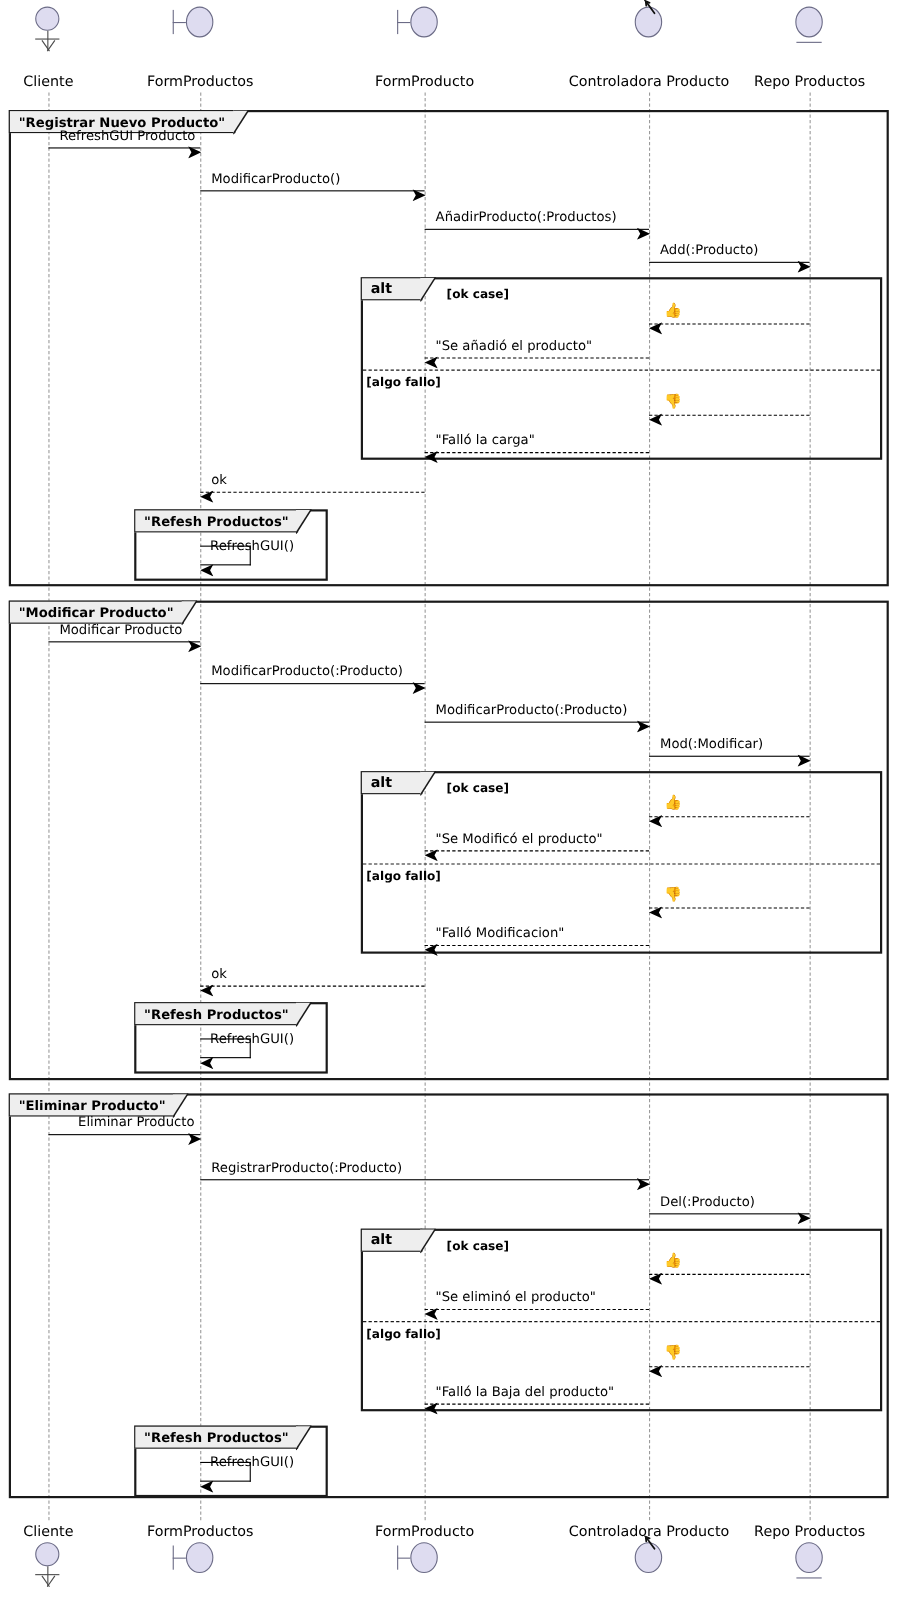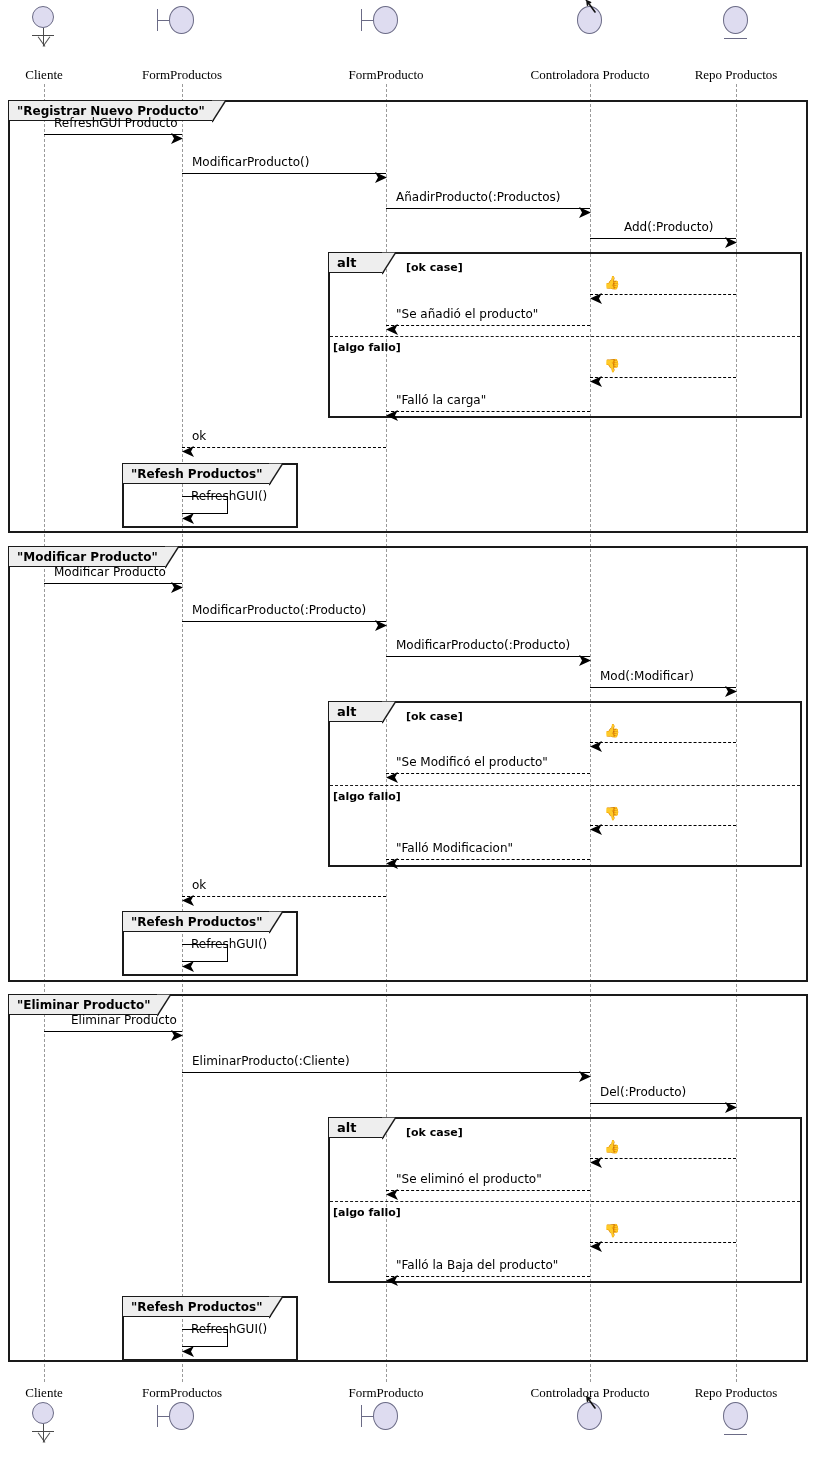--- a/index.html
+++ b/index.html
@@ -2,21 +2,21 @@
 <html><head>
 <meta charset="utf-8">
 <style>
   html,body{margin:0;padding:0;background:#ffffff;}
   body{
     font-family:"DejaVu Sans","Liberation Sans",sans-serif;
     width:816px;height:1467px;position:relative;overflow:hidden;
     color:#000;
   }
   #canvas{position:absolute;left:0;top:0;width:816px;height:1467px;}
-  .lbl{position:absolute;white-space:nowrap;font-family:Liberation Serif, serif;}
+  .lbl{position:absolute;white-space:nowrap;}
   .participant-name{
     font-size:13px;line-height:13px;color:#000;
     transform:translateX(-50%);
   }
   .lifeline{
     position:absolute;width:0;border-left:1px dashed #9a9a9a;
   }
   
   .icon-wrap{position:absolute;transform:translateX(-50%);}
   .uml-circle{
@@ -193,21 +193,21 @@
     <div class="msg-label" style="left: 192px; top: 156px;">ModificarProducto()</div>
     <div class="msg-line solid" style="left: 386px; top: 208px; width: 204px;"></div>
     <div style="position: absolute; left: 579px; top: 203px; width: 12px; height: 11px;"><svg width="12" height="11" viewBox="0 0 12 11">
         <path d="M0,0 L12,5.5 L0,11 L3,5.5 Z" fill="#000"></path>
       </svg></div>
     <div class="msg-label" style="left: 396px; top: 191px;">AñadirProducto(:Productos)</div>
     <div class="msg-line solid" style="left: 590px; top: 238px; width: 146px;"></div>
     <div style="position: absolute; left: 725px; top: 233px; width: 12px; height: 11px;"><svg width="12" height="11" viewBox="0 0 12 11">
         <path d="M0,0 L12,5.5 L0,11 L3,5.5 Z" fill="#000"></path>
       </svg></div>
-    <div class="msg-label" style="left: 624px; top: 221px; text-align: right;">Add(:Producto)</div>
+    <div class="msg-label" style="left: 600px; top: 221px; text-align: right;">Add(:Producto)</div>
     <div class="frame" style="left: 328px; top: 252px; width: 474px; height: 166px;">
       <div class="frame-tab alt-tab" style="width: 56px;">
         <span>alt</span>
         <div style="position: absolute; right: -14px; top: -1px; width: 15px; height: 23px;"><svg width="15" height="23" viewBox="0 0 15 23">
             <path d="M0,0 L14,0 L0,22 Z" fill="#eeeeee" stroke="none"></path>
             <path d="M14,0 L0,22" stroke="#1a1a1a" stroke-width="1.4" fill="none"></path>
             <path d="M0,0 L14,0" stroke="#1a1a1a" stroke-width="1.4" fill="none"></path>
           </svg></div>
       </div>
     </div>
@@ -357,21 +357,21 @@
     </div>
     <div class="msg-line solid" style="left: 44px; top: 1031px; width: 138px;"></div>
     <div style="position: absolute; left: 171px; top: 1026px; width: 12px; height: 11px;"><svg width="12" height="11" viewBox="0 0 12 11">
         <path d="M0,0 L12,5.5 L0,11 L3,5.5 Z" fill="#000"></path>
       </svg></div>
     <div class="msg-label" style="left: 71px; top: 1014px;">Eliminar Producto</div>
     <div class="msg-line solid" style="left: 182px; top: 1072px; width: 408px;"></div>
     <div style="position: absolute; left: 579px; top: 1067px; width: 12px; height: 11px;"><svg width="12" height="11" viewBox="0 0 12 11">
         <path d="M0,0 L12,5.5 L0,11 L3,5.5 Z" fill="#000"></path>
       </svg></div>
-    <div class="msg-label" style="left: 192px; top: 1055px;">EliminarProducto(:Cliente)</div>
+    <div class="msg-label" style="left: 192px; top: 1055px;">RegistrarProducto(:Producto)</div>
     <div class="msg-line solid" style="left: 590px; top: 1103px; width: 146px;"></div>
     <div style="position: absolute; left: 725px; top: 1098px; width: 12px; height: 11px;"><svg width="12" height="11" viewBox="0 0 12 11">
         <path d="M0,0 L12,5.5 L0,11 L3,5.5 Z" fill="#000"></path>
       </svg></div>
     <div class="msg-label" style="left: 600px; top: 1086px;">Del(:Producto)</div>
     <div class="frame" style="left: 328px; top: 1117px; width: 474px; height: 166px;">
       <div class="frame-tab alt-tab" style="width: 56px;">
         <span>alt</span>
         <div style="position: absolute; right: -14px; top: -1px; width: 15px; height: 23px;"><svg width="15" height="23" viewBox="0 0 15 23">
             <path d="M0,0 L14,0 L0,22 Z" fill="#eeeeee" stroke="none"></path>

